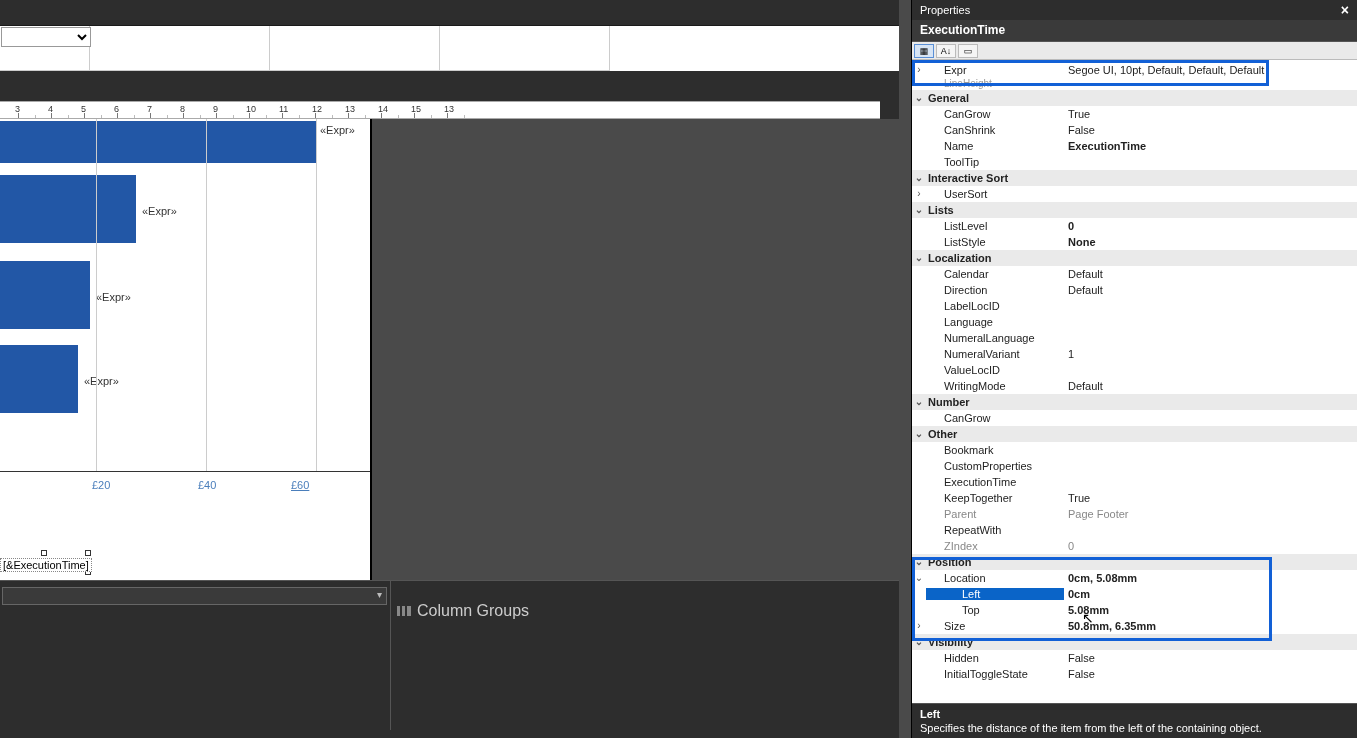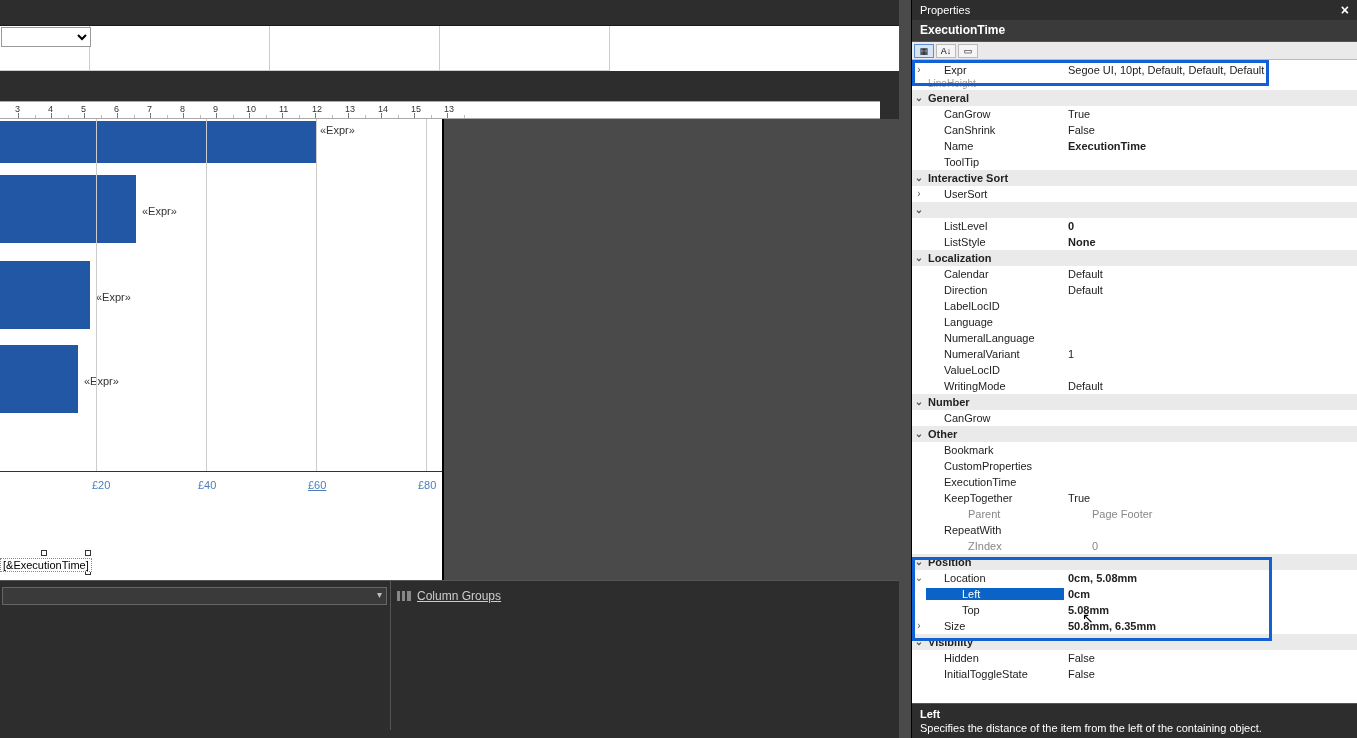--- a/index.html
+++ b/index.html
@@ -22,37 +22,37 @@
 
 
 .ruler { height: 18px; background: #fff; border-top: 1px solid #aaa; border-bottom: 1px solid #aaa; position: relative; font-size: 9px; color: #333; overflow: hidden; width: 880px;}
 .ruler .tick { position: absolute; top: 0; height: 18px; }
 .ruler .tick .num { position: absolute; top: 2px; left: -3px; }
 .ruler .major { position:absolute; border-left:1px solid #777; height:5px; bottom:0;}
 .ruler .minor { position:absolute; border-left:1px solid #bbb; height:3px; bottom:0;}
 
 
 .canvas-wrap { flex: 1; display: flex; background: #4a4a4a; }
-.canvas { width: 444px; background: #fff; border-right: 2px solid #000; position: relative; overflow: hidden; }
+.canvas { width: 372px; background: #fff; border-right: 2px solid #000; position: relative; overflow: hidden; }
 .gray-area { flex:1; background:#4a4a4a; }
 
 
 .bar { position: absolute; left: 0; background: #2257a6; }
 .bar-label { position: absolute; font-size: 11px; color: #333; }
 .axis-line-v { position: absolute; border-left: 1px solid #ccc; top: 0; }
 .axis-line-h { position: absolute; border-top: 1px solid #333; left: 0; }
 .axis-tick-label { position: absolute; font-size: 11px; color: #4a7ebb; }
 
 .exec-box { position: absolute; left: 0px; bottom: 8px; border: 1px dotted #888; padding: 0 2px; font-size: 11px; background: #fff; }
 .exec-handle { position:absolute; width:6px; height:6px; background:#fff; border:1px solid #333;}
 
 
 .groups-panel { height: 150px; background: #2d2d2d; border-top: 1px solid #555; display: flex; }
 .groups-left { width: 391px; border-right: 1px solid #555; padding-top:2px;}
-.groups-right { flex:1; padding: 8px 6px; color: #ccc; font-size: 12px; text-decoration: underline; }
+.groups-right { flex:1; padding: 21px 6px; color: #ccc; font-size: 16px; }
 .groups-right .hdr { display:flex; align-items:center; gap:6px; margin-bottom:6px;}
 .grp-dropdown { width: 385px; height: 18px; border: 1px solid #666; background: #3a3a3a; margin:4px 2px; position:relative;}
 .grp-dropdown::after { content:"▾"; position:absolute; right:4px; top:1px; color:#bbb; font-size:10px;}
 .col-icon { display:inline-block; width:14px; height:10px; background:linear-gradient(to right,#888 0 3px,transparent 3px 5px,#888 5px 8px,transparent 8px 10px,#888 10px 13px); }
 
 
 .prop-header { height: 20px; background: #2d2d2d; color: #fff; font-size: 11px; padding: 3px 8px; display:flex; justify-content:space-between; align-items:center;}
 .prop-close { font-size: 14px; font-weight: bold; cursor: pointer; }
 .prop-title { height: 22px; background: #3a3a3a; color: #fff; font-size: 12px; font-weight: 600; padding: 3px 8px; border-bottom:1px solid #555;}
 .prop-toolbar { height: 18px; background: #eaeaea; border-bottom: 1px solid #bbb; display:flex; align-items:center; padding:0 2px; gap:2px;}
@@ -62,25 +62,25 @@
 .prop-row { display: flex; height: 16px; align-items: center; border-bottom: 1px solid transparent; }
 .prop-row .expander { width: 14px; text-align: center; color: #555; font-size: 10px; cursor: pointer; }
 .prop-row .pname { flex: 0 0 138px; padding-left: 2px; }
 .prop-row .pname.indent1 { padding-left: 18px; }
 .prop-row .pname.indent2 { padding-left: 36px; }
 .prop-row .pval { flex: 1; padding-left: 4px; }
 .prop-row.category { background: #eaeaea; font-weight: 600; }
 .prop-row.category .pname { flex:1; }
 .prop-row.selected .pname { background: #0a64c8; color: #fff; }
 .prop-row .bold { font-weight: 600; }
-.prop-row.greyed { color: #888; padding-left: 24px; }
+.prop-row.greyed { color: #888; }
 
 .highlight-box { position: absolute; border: 3px solid #1260d6; pointer-events: none; z-index: 50; }
 .cursor-img { position:absolute; z-index:60; font-size:14px; color:#000; pointer-events:none;}
-.hidden-top { margin-top:-2px; color:#999; font-size:10px; padding-left:16px; height:12px; overflow:hidden;}
+.hidden-top { margin-top:-2px; color:#999; font-size:10px; padding-left:32px; height:12px; overflow:hidden;}
 
 .prop-desc { background: #2d2d2d; color: #fff; font-size: 11px; padding: 4px 8px; border-top:1px solid #555;}
 .prop-desc .dtitle { font-weight: 600; margin-bottom: 2px; }
 
 .right-border { position:absolute; right:0; top:0; bottom:0; width:12px; background:#4a4a4a;}
 .bottom-strip{height:8px;background:#2d2d2d;}
 .ruler-side{width:880px;}
 </style>
 </head>
 <body>
@@ -189,21 +189,21 @@
         <span class="bar-label" style="top:256px; left:84px;">«Expr»</span>
 
         <div class="axis-line-v" style="left:96px; top:0; height:352px;"></div>
         <div class="axis-line-v" style="left:206px; top:0; height:352px;"></div>
         <div class="axis-line-v" style="left:316px; top:0; height:352px;"></div>
         <div class="axis-line-v" style="left:426px; top:0; height:352px;"></div>
         <div class="axis-line-h" style="top:352px; width:468px;"></div>
 
         <span class="axis-tick-label" style="top:360px; left:92px;">£20</span>
         <span class="axis-tick-label" style="top:360px; left:198px;">£40</span>
-        <span class="axis-tick-label" style="top:360px; left:308px;text-decoration:underline;">£60</span>
+        <span class="axis-tick-label" style="top:360px; left:291px;text-decoration:underline;">£60</span>
         <span class="axis-tick-label" style="top:360px; left:418px;">£80</span>
 
         <div class="exec-handle" style="left:41px; bottom:24px;"></div>
         <div class="exec-handle" style="left:85px; bottom:24px;"></div>
         <div class="exec-handle" style="left:85px; bottom:5px;"></div>
         <div class="exec-box">[&amp;ExecutionTime]</div>
       </div>
       <div class="gray-area">
         <div class="right-border"></div>
       </div>
@@ -278,20 +278,21 @@
           <span class="pname">Interactive Sort</span>
         </div>
       <div class="prop-row">
           <span class="expander">›</span>
           <span class="pname indent1">UserSort</span>
           <span class="pval"></span>
         </div>
 
       <div class="prop-row category">
           <span class="expander">⌄</span>
+          <span class="pname">Lists</span>
         </div>
       <div class="prop-row">
           <span class="expander"></span>
           <span class="pname indent1">ListLevel</span>
           <span class="pval bold">0</span>
         </div>
       <div class="prop-row">
           <span class="expander"></span>
           <span class="pname indent1">ListStyle</span>
           <span class="pval bold">None</span>

